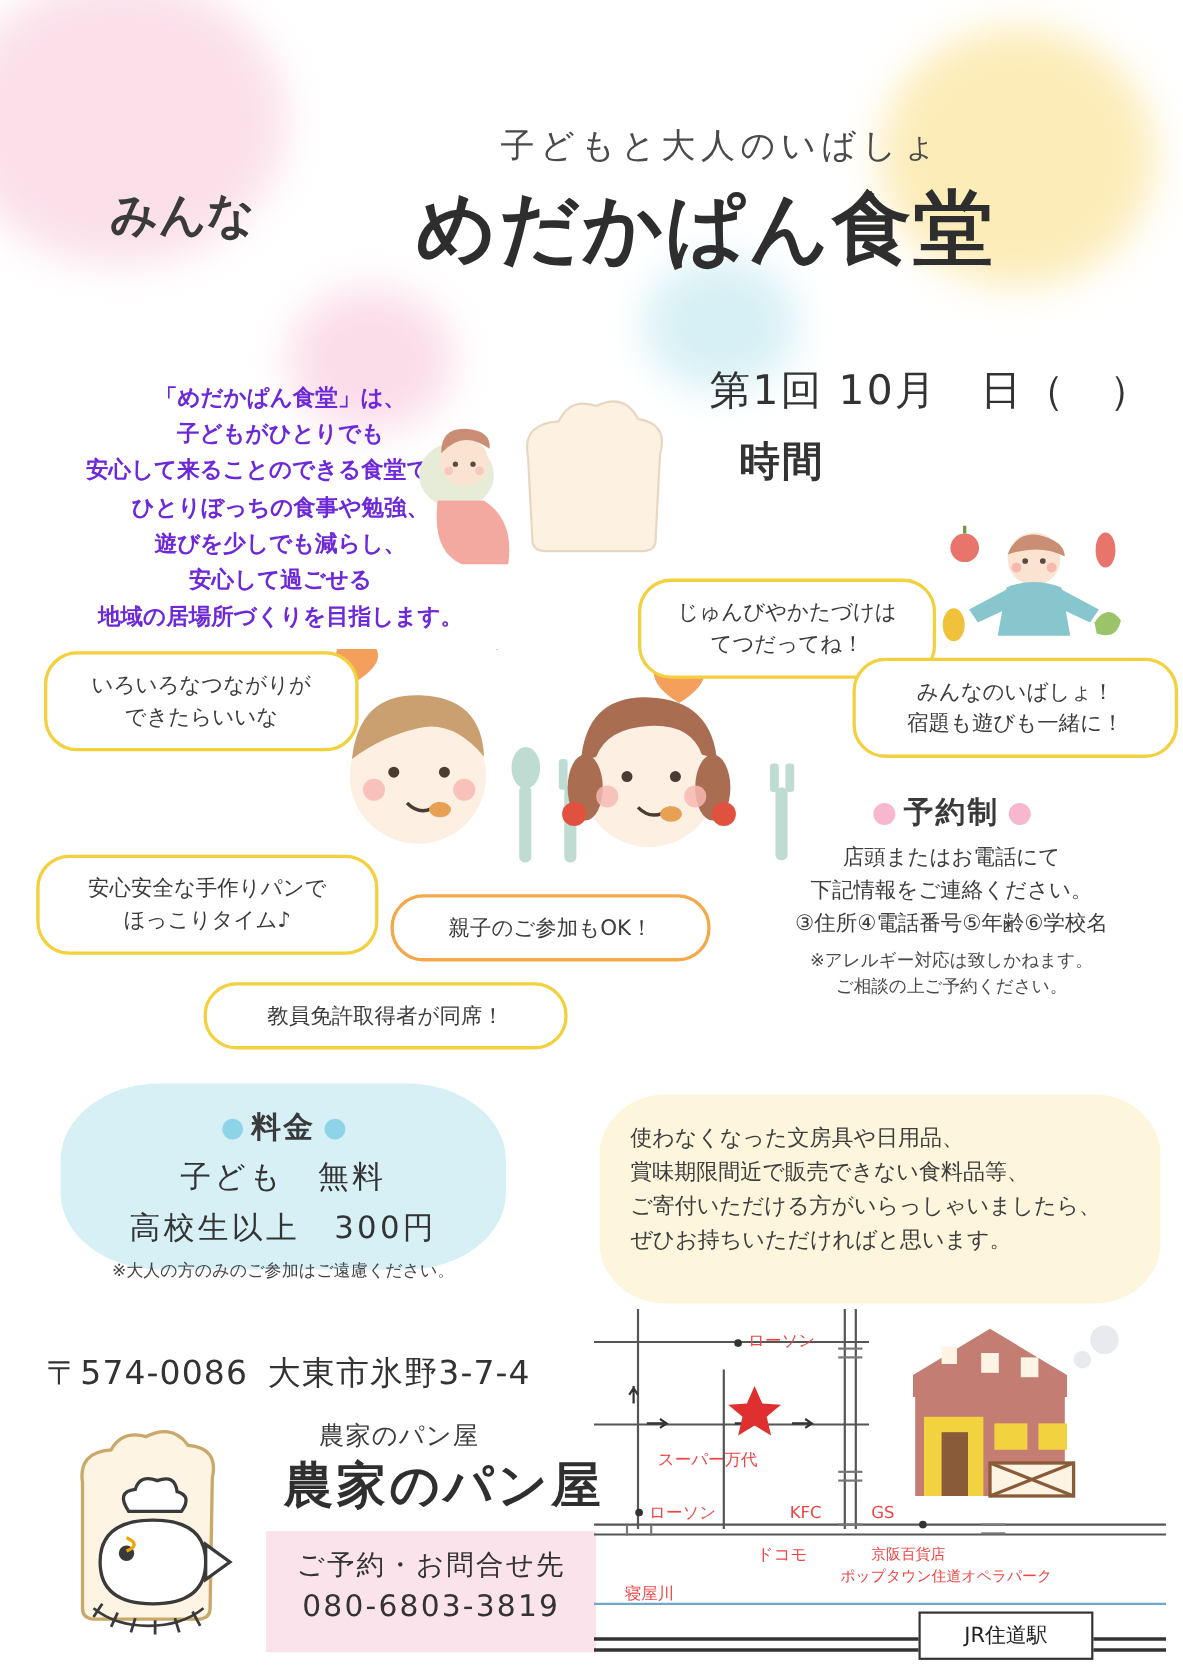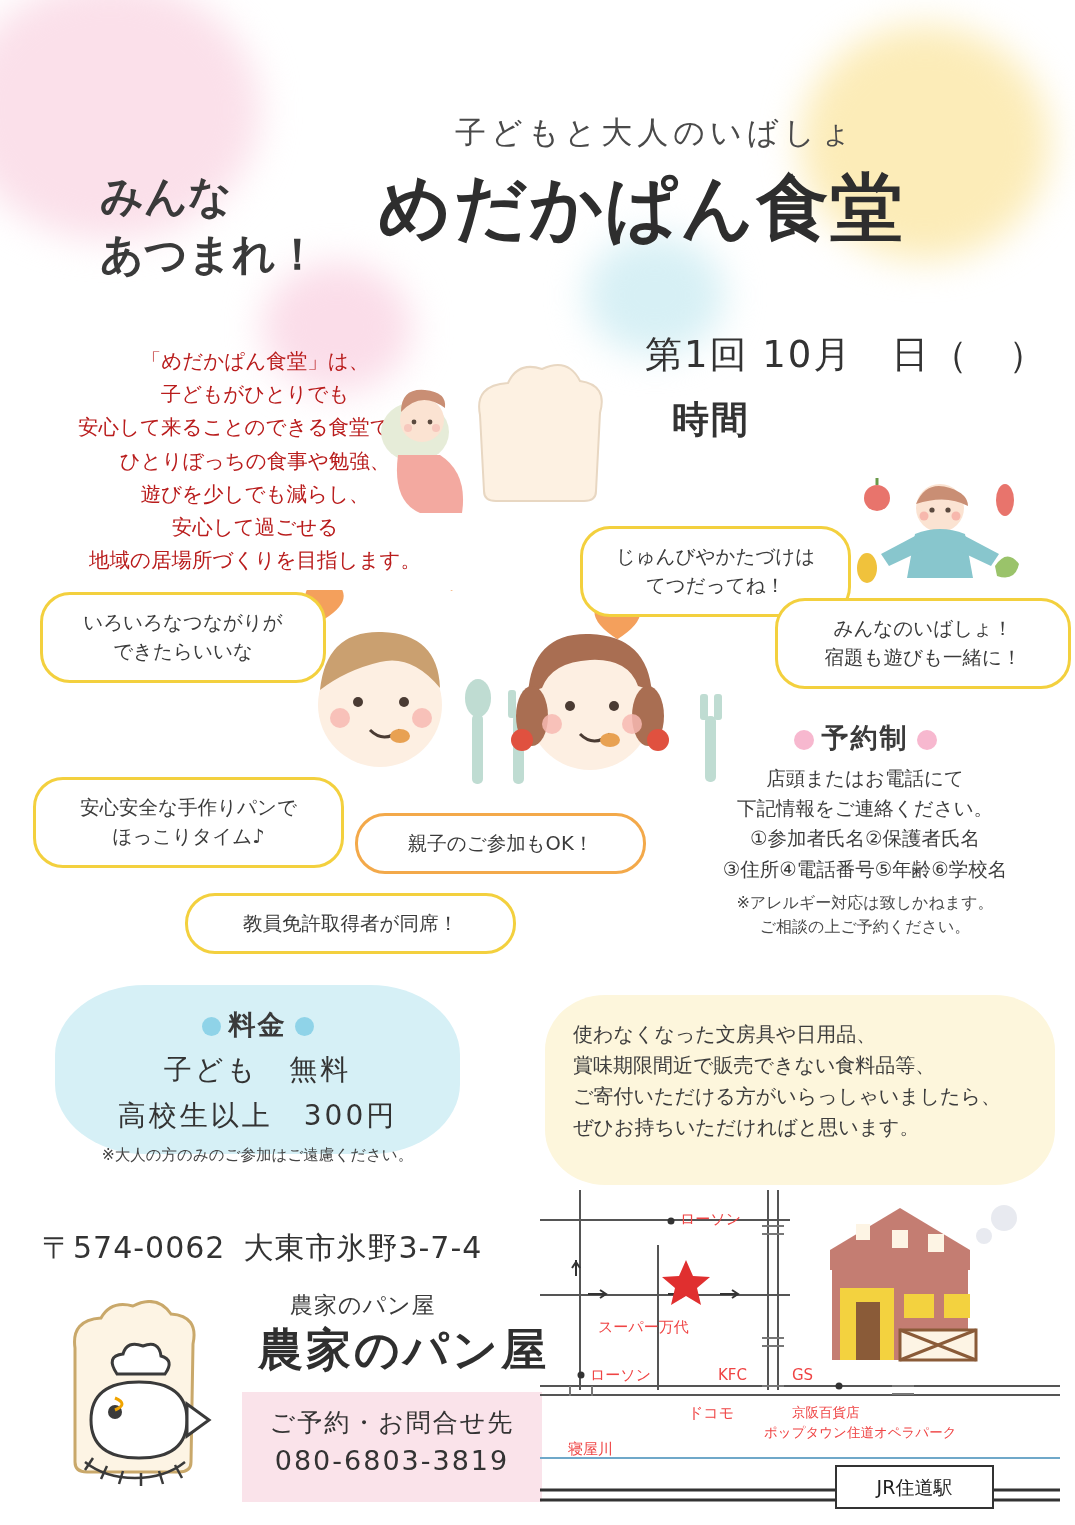--- a/index.html
+++ b/index.html
@@ -16,21 +16,21 @@
   .b-pink2{background:#fbdde9;}
 
   
   #hdr-sub{position:absolute;left:455px;top:112px;font-size:31px;letter-spacing:5px;color:#4a4a4a;}
   #hdr-title{position:absolute;left:378px;top:160px;font-size:72px;font-weight:bold;letter-spacing:2px;color:#2e2e2e;}
   #hdr-minna{position:absolute;left:100px;top:131px;font-size:43px;font-weight:bold;color:#3a3a3a;line-height:1.35;margin-top:36px;}
 
   #date-line{position:absolute;left:645px;top:330px;font-size:37px;font-weight:normal;color:#333;letter-spacing:2px;}
   #time-line{position:absolute;left:672px;top:395px;font-size:37px;font-weight:bold;color:#333;letter-spacing:2px;}
 
-  #intro{position:absolute;left:45px;top:345px;width:420px;text-align:center;font-size:20.5px;line-height:1.62;color:#b91c1c;}
+  #intro{position:absolute;left:45px;top:345px;width:420px;text-align:center;font-size:20.5px;line-height:1.62;color:#6d28d9;font-weight:bold;}
 
   
   .bub{position:absolute;background:#fff;border:3px solid;border-radius:30px;padding:13px 20px;font-size:19.5px;line-height:1.5;text-align:center;color:#3b3b3b;}
   .bub-y{border-color:#f3d03e;}
   .bub-o{border-color:#f3a94a;}
 
   #bub1{left:580px;top:498px;width:225px;margin-top:28px;}
   #bub2{left:40px;top:592px;width:240px;}
   #bub3{left:775px;top:598px;width:250px;}
   #bub4{left:33px;top:777px;width:265px;}
@@ -78,21 +78,20 @@
 </head>
 <body>
 
 <div class="blob b-pink" style="left:-40px;top:-20px;width:300px;height:260px;"></div>
 <div class="blob b-yellow" style="left:800px;top:25px;width:250px;height:235px;"></div>
 <div class="blob b-blue" style="left:585px;top:235px;width:140px;height:120px;"></div>
 <div class="blob b-pink2" style="left:262px;top:262px;width:150px;height:130px;"></div>
 
 <div id="hdr-minna">
   <div>みんな</div>
-  <div>あつまれ！</div>
 </div>
 <div id="hdr-sub">子どもと大人のいばしょ</div>
 <div id="hdr-title">めだかぱん食堂</div>
 
 <div id="date-line">第1回 10月　日（　）</div>
 <div id="time-line">時間</div>
 
 <div id="intro">
   <div>「めだかぱん食堂」は、</div>
   <div>子どもがひとりでも</div>
@@ -195,21 +194,20 @@
   <div>教員免許取得者が同席！</div>
 </div>
 
 <div id="resv">
   <div id="resv-title">
     <span class="dot"></span><span>予約制</span><span class="dot"></span>
   </div>
   <div id="resv-body">
     <div>店頭またはお電話にて</div>
     <div>下記情報をご連絡ください。</div>
-    <div>①参加者氏名②保護者氏名</div>
     <div>③住所④電話番号⑤年齢⑥学校名</div>
   </div>
   <div id="resv-note">
     <div>※アレルギー対応は致しかねます。</div>
     <div>ご相談の上ご予約ください。</div>
   </div>
 </div>
 
 <div id="fee">
   <div id="fee-title">
@@ -223,21 +221,21 @@
 <div id="dona">
   <div id="dona-body">
     <div>使わなくなった文房具や日用品、</div>
     <div>賞味期限間近で販売できない食料品等、</div>
     <div>ご寄付いただける方がいらっしゃいましたら、</div>
     <div>ぜひお持ちいただければと思います。</div>
   </div>
 </div>
 
 <div id="addr">
-  <span class="zip">〒574-0062</span><span>大東市氷野3-7-4</span>
+  <span class="zip">〒574-0086</span><span>大東市氷野3-7-4</span>
 </div>
 
 <svg id="logo" viewBox="0 0 185 205">
   <path d="M30 48 q-4 -28 26 -30 q10 -18 32 -12 q24 -12 38 8 q28 2 22 30 l-2 118 q0 10 -12 10 l-92 0 q-12 0 -12 -10 z" fill="#fdf4e4" stroke="#c9a86a" stroke-width="3"></path>
   <path d="M46 120 q0 -38 48 -38 q48 0 48 38 q0 38 -48 38 q-48 0 -48 -38 z" fill="#ffffff" stroke="#3a3a3a" stroke-width="3"></path>
   <path d="M142 104 l22 16 l-22 16 z" fill="#ffffff" stroke="#3a3a3a" stroke-width="3"></path>
   <circle cx="70" cy="112" r="7" fill="#3a3a3a"></circle>
   <path d="M70 98 q14 6 0 12" stroke="#f0a400" stroke-width="3" fill="none"></path>
   <path d="M72 74 q-12 -18 6 -20 q4 -14 20 -8 q16 -6 18 10 q14 4 4 18 z" fill="#ffffff" stroke="#3a3a3a" stroke-width="3"></path>
   <path d="M40 162 q20 16 50 16 q30 0 50 -16" stroke="#3a3a3a" stroke-width="2.5" fill="none"></path>

